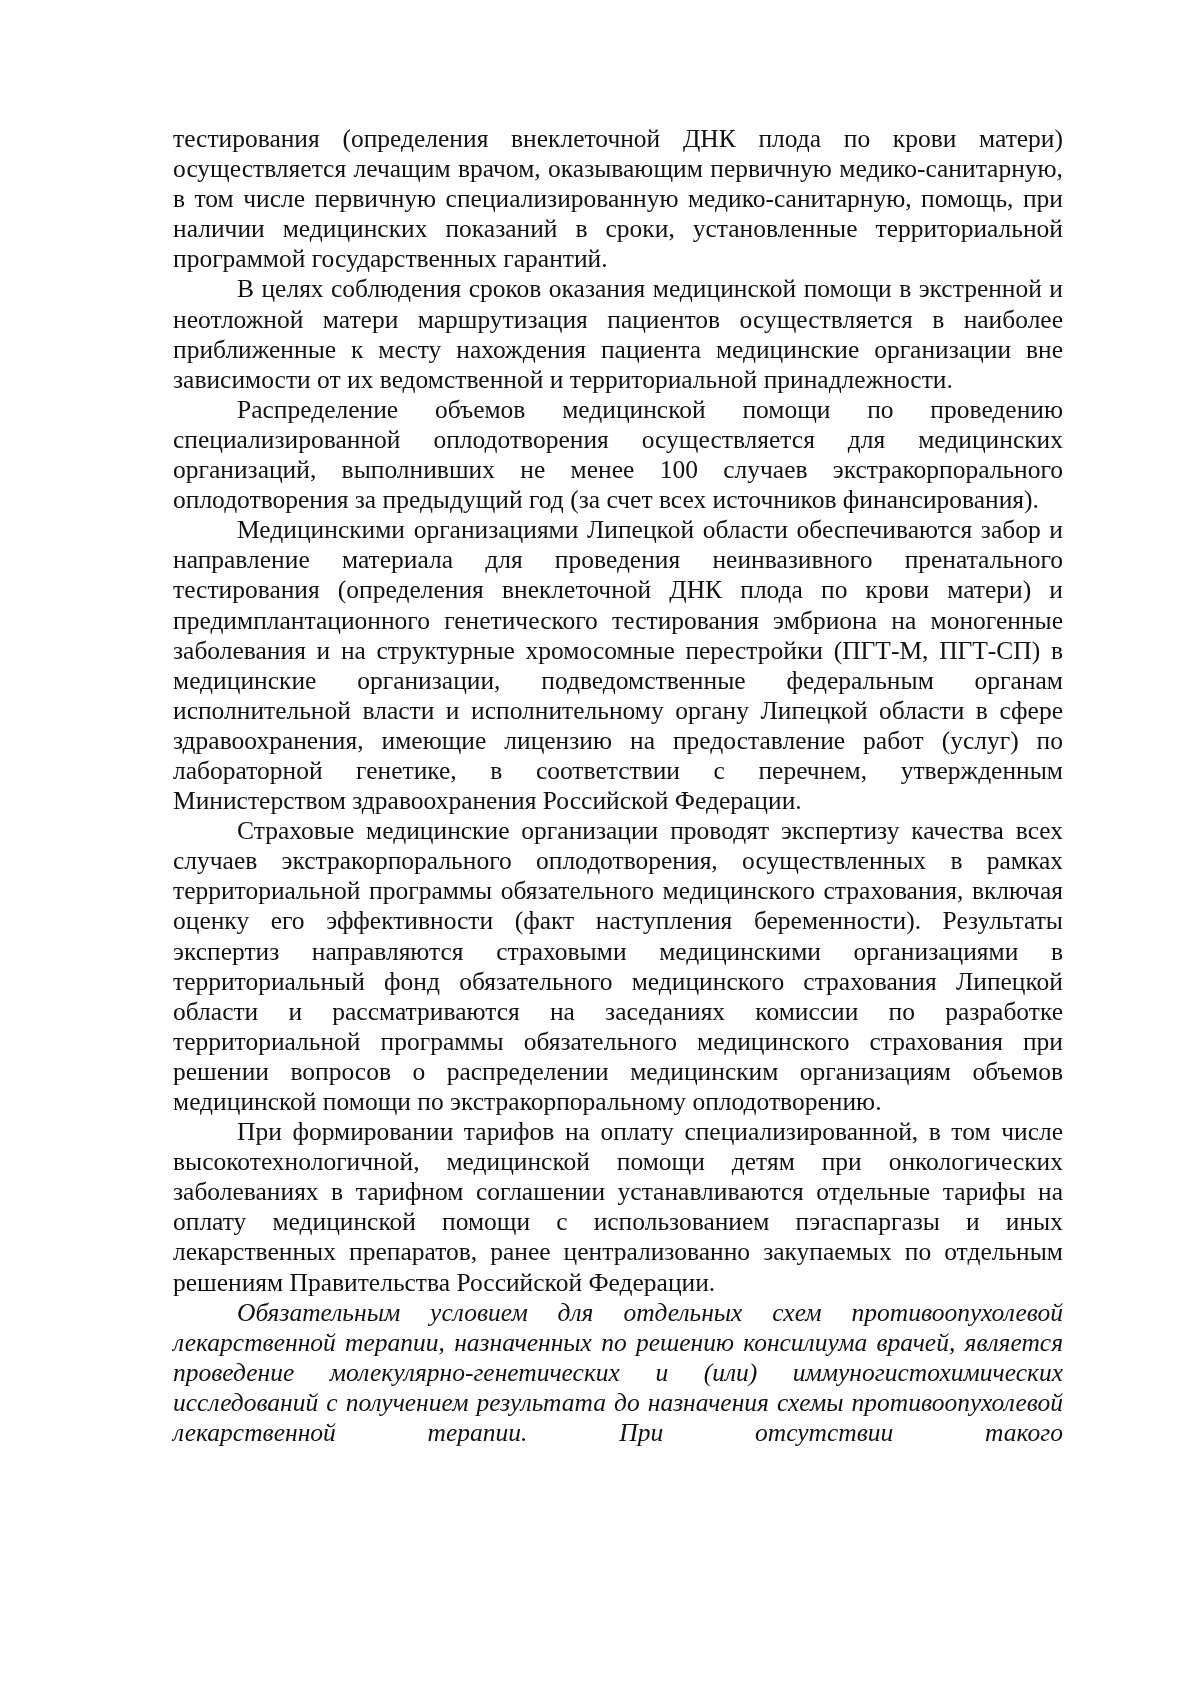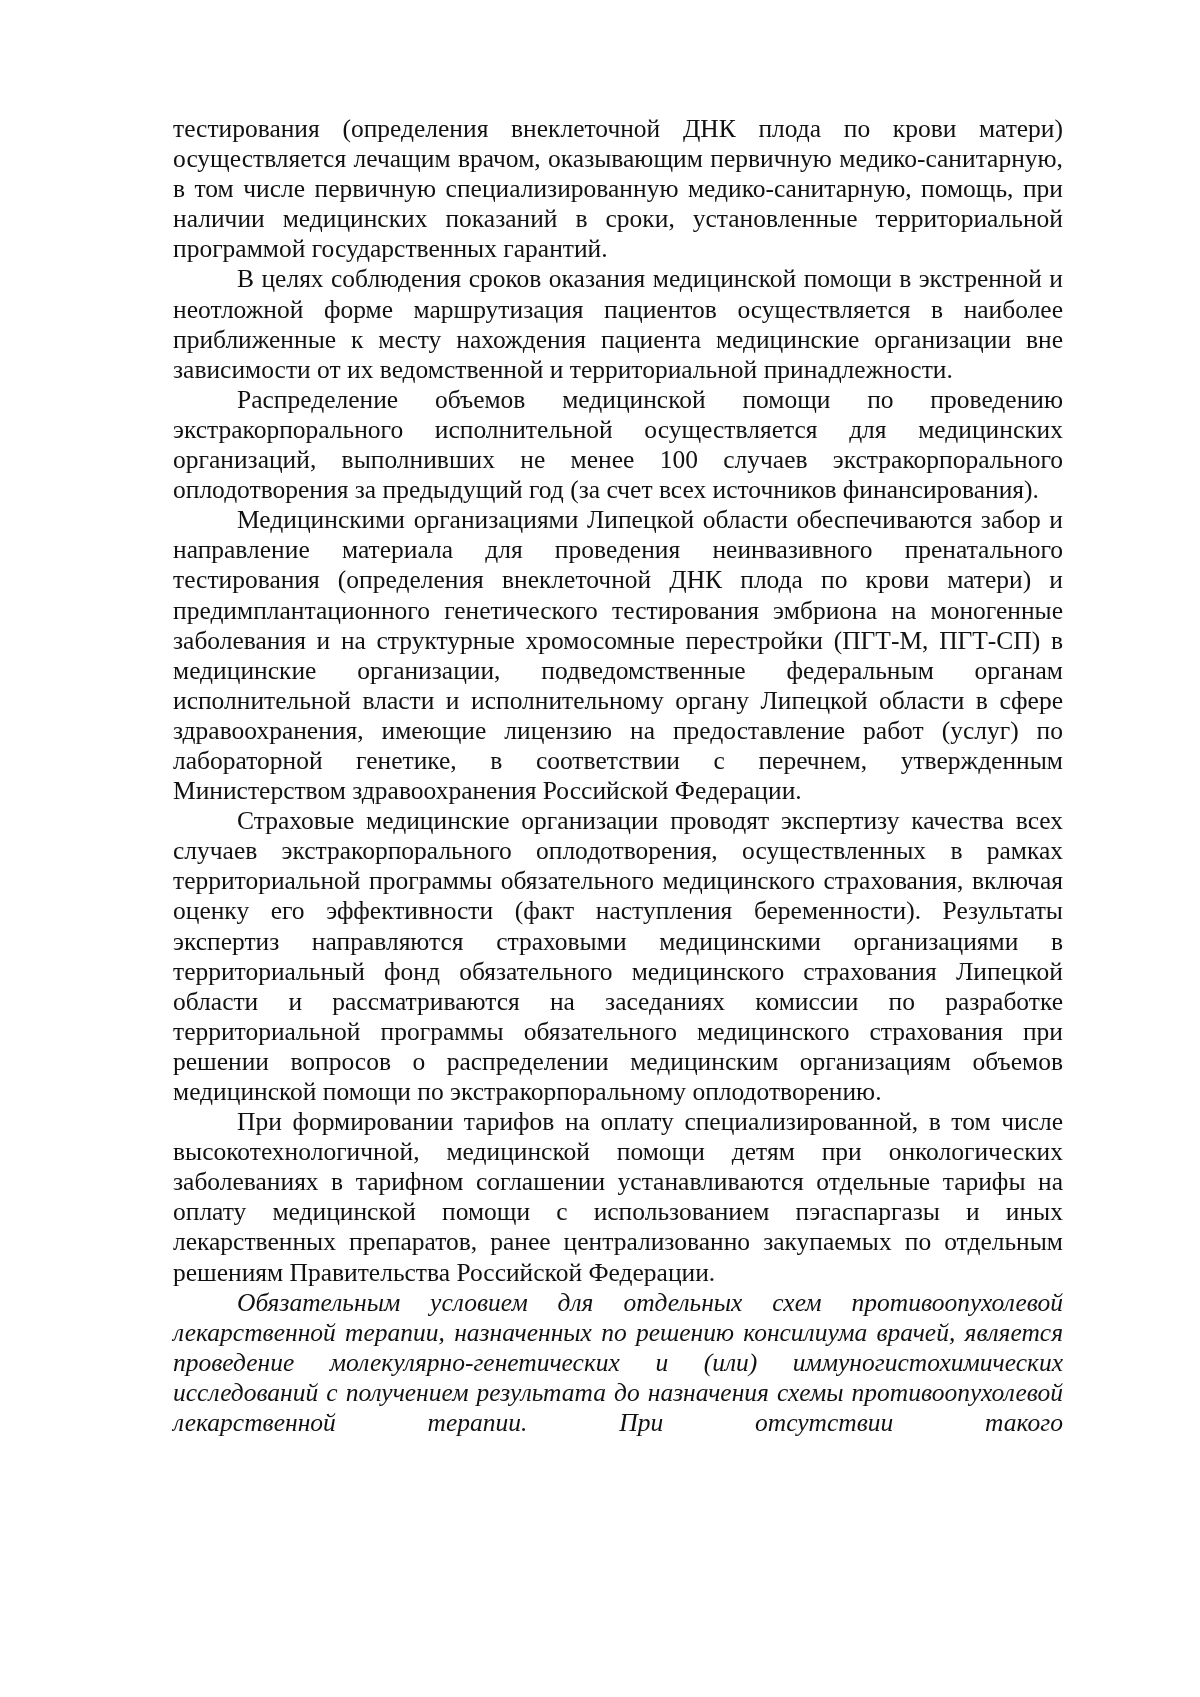--- a/index.html
+++ b/index.html
@@ -1,37 +1,37 @@
 <!DOCTYPE html>
 <html><head>
 <meta charset="utf-8">
 <style>
   html, body { margin: 0; padding: 0; background: #ffffff; }
   body { width: 1200px; height: 1697px; position: relative; overflow: hidden; }
   .page {
     position: absolute;
     left: 173px;
-    top: 114px;
+    top: 124px;
     width: 890px;
     font-family: "Liberation Serif", "DejaVu Serif", serif;
     font-size: 25.5px;
     line-height: 30.1px;
     color: #111111;
   }
   .para {
     margin: 0;
     text-align: justify;
     text-align-last: left;
   }
   .indent { text-indent: 64px; }
 </style>
 </head>
 <body>
 
 <div class="page">
   <p class="para">тестирования (определения внеклеточной ДНК плода по крови матери) осуществляется лечащим врачом, оказывающим первичную медико-санитарную, в том числе первичную специализированную медико-санитарную, помощь, при наличии медицинских показаний в сроки, установленные территориальной программой государственных гарантий.</p>
-  <p class="para indent">В целях соблюдения сроков оказания медицинской помощи в экстренной и неотложной форме маршрутизация пациентов осуществляется в наиболее приближенные к месту нахождения пациента медицинские организации вне зависимости от их ведомственной и территориальной принадлежности.</p>
-  <p class="para indent">Распределение объемов медицинской помощи по проведению экстракорпорального исполнительной осуществляется для медицинских организаций, выполнивших не менее 100 случаев экстракорпорального оплодотворения за предыдущий год (за счет всех источников финансирования).</p>
+  <p class="para indent">В целях соблюдения сроков оказания медицинской помощи в экстренной и неотложной матери маршрутизация пациентов осуществляется в наиболее приближенные к месту нахождения пациента медицинские организации вне зависимости от их ведомственной и территориальной принадлежности.</p>
+  <p class="para indent">Распределение объемов медицинской помощи по проведению специализированной оплодотворения осуществляется для медицинских организаций, выполнивших не менее 100 случаев экстракорпорального оплодотворения за предыдущий год (за счет всех источников финансирования).</p>
   <p class="para indent">Медицинскими организациями Липецкой области обеспечиваются забор и направление материала для проведения неинвазивного пренатального тестирования (определения внеклеточной ДНК плода по крови матери) и предимплантационного генетического тестирования эмбриона на моногенные заболевания и на структурные хромосомные перестройки (ПГТ-М, ПГТ-СП) в медицинские организации, подведомственные федеральным органам исполнительной власти и исполнительному органу Липецкой области в сфере здравоохранения, имеющие лицензию на предоставление работ (услуг) по лабораторной генетике, в соответствии с перечнем, утвержденным Министерством здравоохранения Российской Федерации.</p>
   <p class="para indent">Страховые медицинские организации проводят экспертизу качества всех случаев экстракорпорального оплодотворения, осуществленных в рамках территориальной программы обязательного медицинского страхования, включая оценку его эффективности (факт наступления беременности). Результаты экспертиз направляются страховыми медицинскими организациями в территориальный фонд обязательного медицинского страхования Липецкой области и рассматриваются на заседаниях комиссии по разработке территориальной программы обязательного медицинского страхования при решении вопросов о распределении медицинским организациям объемов медицинской помощи по экстракорпоральному оплодотворению.</p>
   <p class="para indent">При формировании тарифов на оплату специализированной, в том числе высокотехнологичной, медицинской помощи детям при онкологических заболеваниях в тарифном соглашении устанавливаются отдельные тарифы на оплату медицинской помощи с использованием пэгаспаргазы и иных лекарственных препаратов, ранее централизованно закупаемых по отдельным решениям Правительства Российской Федерации.</p>
   <p class="para indent" style="text-align-last: justify; font-style: italic;">Обязательным условием для отдельных схем противоопухолевой лекарственной терапии, назначенных по решению консилиума врачей, является проведение молекулярно-генетических и (или) иммуногистохимических исследований с получением результата до назначения схемы противоопухолевой лекарственной терапии. При отсутствии такого</p>
 </div>
 
 </body></html>

